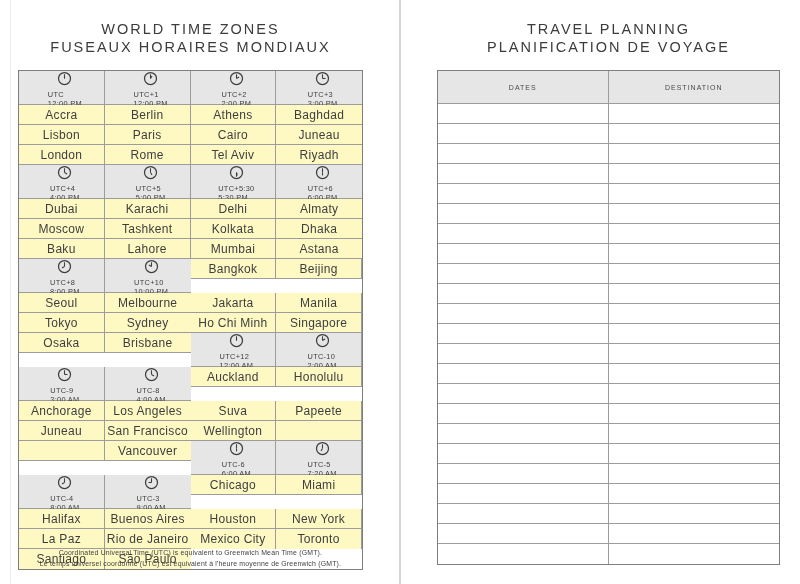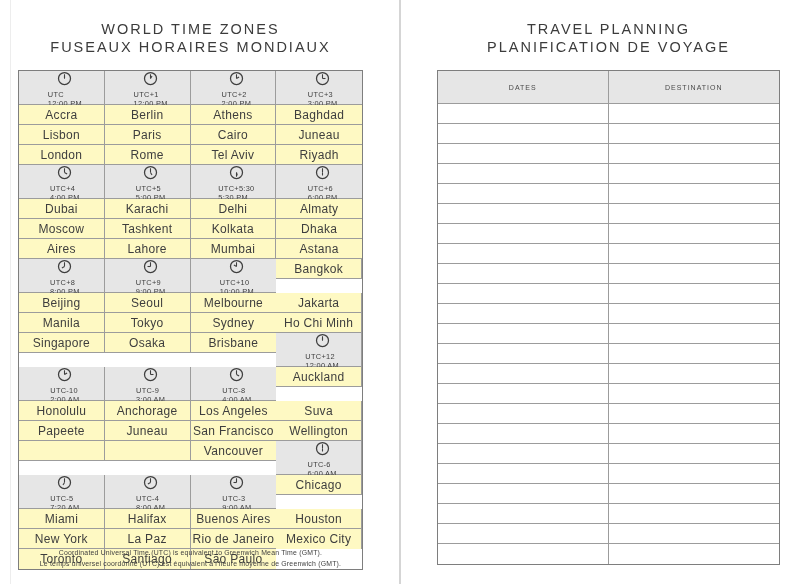--- a/index.html
+++ b/index.html
@@ -213,44 +213,33 @@
        </div>
       </div>
       <div class="tz-city-cell">Dubai</div>
       <div class="tz-city-cell">Karachi</div>
       <div class="tz-city-cell">Delhi</div>
       <div class="tz-city-cell col-last">Almaty</div>
       <div class="tz-city-cell">Moscow</div>
       <div class="tz-city-cell">Tashkent</div>
       <div class="tz-city-cell">Kolkata</div>
       <div class="tz-city-cell col-last">Dhaka</div>
-      <div class="tz-city-cell">Aires</div>
+      <div class="tz-city-cell">Baku</div>
       <div class="tz-city-cell">Lahore</div>
       <div class="tz-city-cell">Mumbai</div>
       <div class="tz-city-cell col-last">Astana</div>
       <div class="tz-header-cell">
         <svg class="clock-icon" width="15" height="15" viewBox="0 0 18 18">
     <circle cx="9" cy="9" r="7.2" fill="none" stroke="#3e3e3e" stroke-width="1.5"></circle>
     <line x1="9" y1="9" x2="9" y2="3.9" stroke="#3e3e3e" stroke-width="1.3" transform="rotate(0 9 9)"></line>
     <line x1="9" y1="9" x2="9" y2="5.4" stroke="#3e3e3e" stroke-width="1.3" transform="rotate(240 9 9)"></line>
   </svg>
         <div class="tz-header-text">
          <div>UTC+8</div>
          <div>8:00 PM</div>
-       </div>
-      </div>
-      <div class="tz-header-cell">
-        <svg class="clock-icon" width="15" height="15" viewBox="0 0 18 18">
-    <circle cx="9" cy="9" r="7.2" fill="none" stroke="#3e3e3e" stroke-width="1.5"></circle>
-    <line x1="9" y1="9" x2="9" y2="3.9" stroke="#3e3e3e" stroke-width="1.3" transform="rotate(0 9 9)"></line>
-    <line x1="9" y1="9" x2="9" y2="5.4" stroke="#3e3e3e" stroke-width="1.3" transform="rotate(270 9 9)"></line>
-  </svg>
-        <div class="tz-header-text">
-         <div>UTC+9</div>
-         <div>9:00 PM</div>
        </div>
       </div>
       <div class="tz-header-cell col-last">
         <svg class="clock-icon" width="15" height="15" viewBox="0 0 18 18">
     <circle cx="9" cy="9" r="7.2" fill="none" stroke="#3e3e3e" stroke-width="1.5"></circle>
     <line x1="9" y1="9" x2="9" y2="3.9" stroke="#3e3e3e" stroke-width="1.3" transform="rotate(0 9 9)"></line>
     <line x1="9" y1="9" x2="9" y2="5.4" stroke="#3e3e3e" stroke-width="1.3" transform="rotate(300 9 9)"></line>
   </svg>
         <div class="tz-header-text">
          <div>UTC+10</div>

